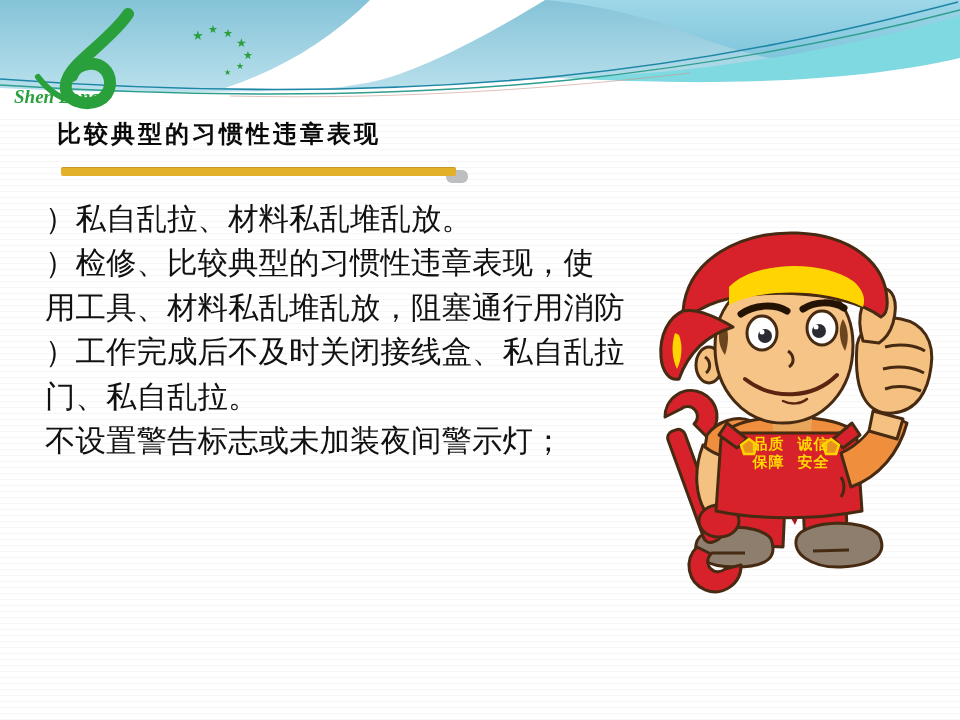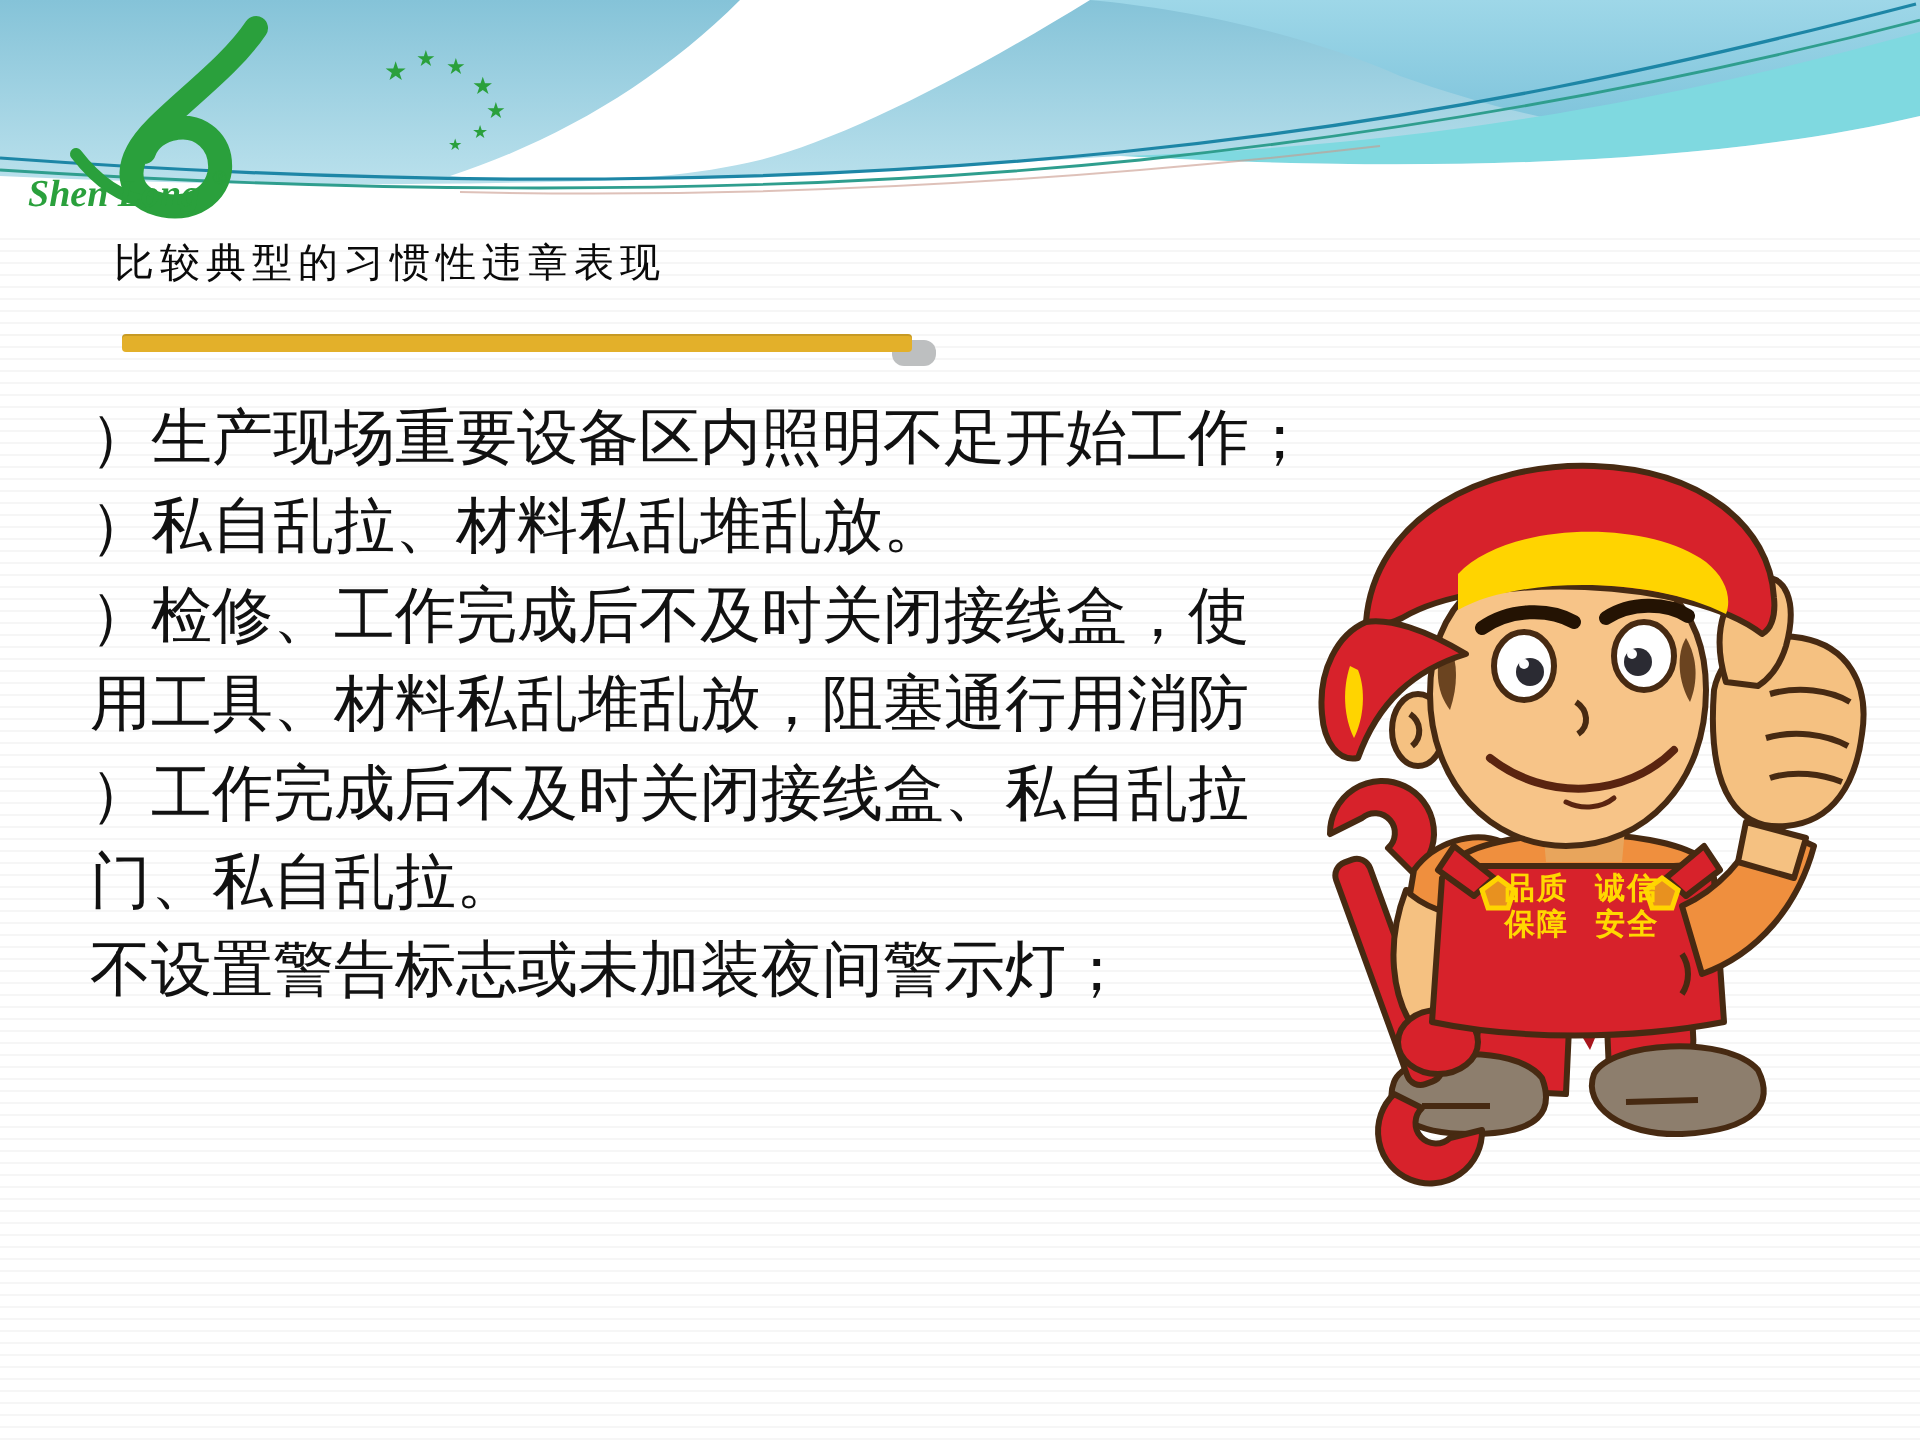--- a/index.html
+++ b/index.html
@@ -9,21 +9,21 @@
     font-family:"Liberation Sans","DejaVu Sans",sans-serif;
   }
   .abs{position:absolute;}
   
   #header-wave{left:0;top:0;width:960px;height:118px;}
   
   #logo{left:10px;top:4px;width:260px;height:108px;}
   
   #page-title{
     left:57px;top:118px;width:640px;height:34px;
-    font-size:20px;font-weight:400;letter-spacing:3px;color:var(--title-color,#0a0a0a);
+    font-size:24px;font-weight:700;letter-spacing:3px;color:var(--title-color,#0a0a0a);
     white-space:nowrap;
   }
   #underline-shadow{
     left:446px;top:170px;width:22px;height:13px;border-radius:6px;
     background:var(--underline-shadow,#bdbfc0);
   }
   #title-underline{
     left:61px;top:167px;width:395px;height:9px;border-radius:2px;
     background:var(--underline-gold,#e3b02a);
     box-shadow:inset 0 1px 0 rgba(0,0,0,0.12);
@@ -99,23 +99,22 @@
     </g>
     <text class="brand-txt" x="4" y="99" font-size="19">Shen Long</text>
     <text class="brand-txt" x="96" y="88" font-size="10">®</text>
   </svg>
 
   <div id="page-title" class="abs">比较典型的习惯性违章表现</div>
   <div id="underline-shadow" class="abs"></div>
   <div id="title-underline" class="abs"></div>
 
   <div id="body-text" class="abs">
-    <div class="line">）生产现场重要设备区内照明不足开始工作；</div>
     <div class="line">）私自乱拉、材料私乱堆乱放。</div>
-    <div class="line">）检修、工作完成后不及时关闭接线盒，使</div>
+    <div class="line">）检修、比较典型的习惯性违章表现，使</div>
     <div class="line">用工具、材料私乱堆乱放，阻塞通行用消防</div>
     <div class="line">）工作完成后不及时关闭接线盒、私自乱拉</div>
     <div class="line">门、私自乱拉。</div>
     <div class="line">不设置警告标志或未加装夜间警示灯；</div>
   </div>
 
   <svg id="mascot" class="abs" viewBox="0 0 300 390">
 
     <path class="fred sout" d="M100,286 L140,288 L138,332 L96,330 C90,316 92,300 100,286 Z"></path>
     <path class="fred sout" d="M158,286 L198,282 C204,302 202,318 196,330 L160,332 Z"></path>

